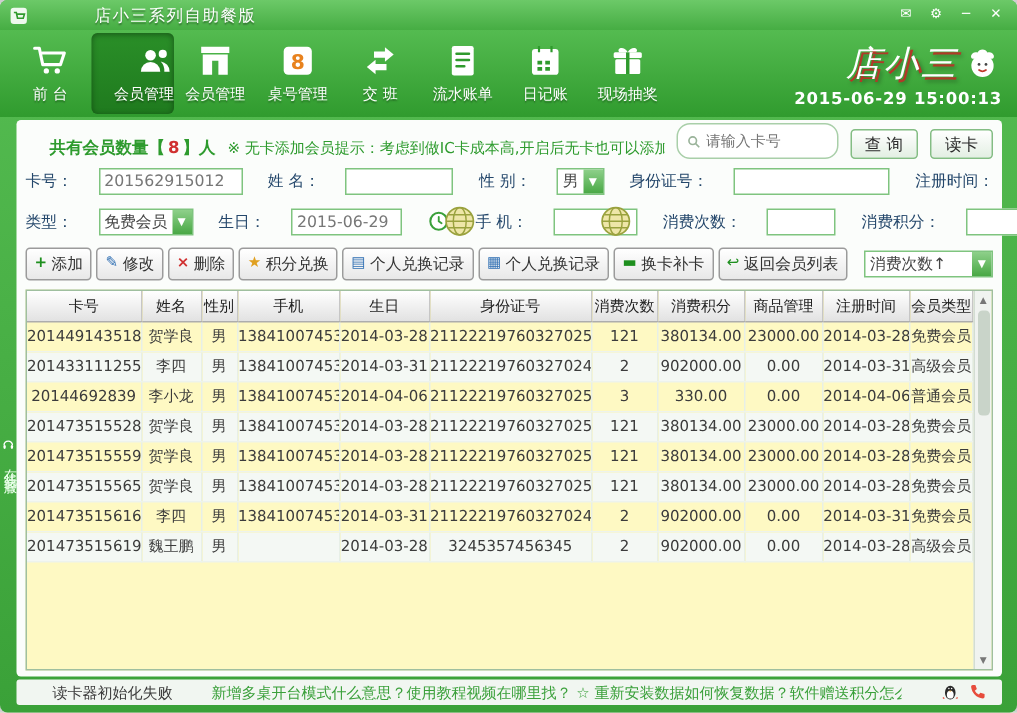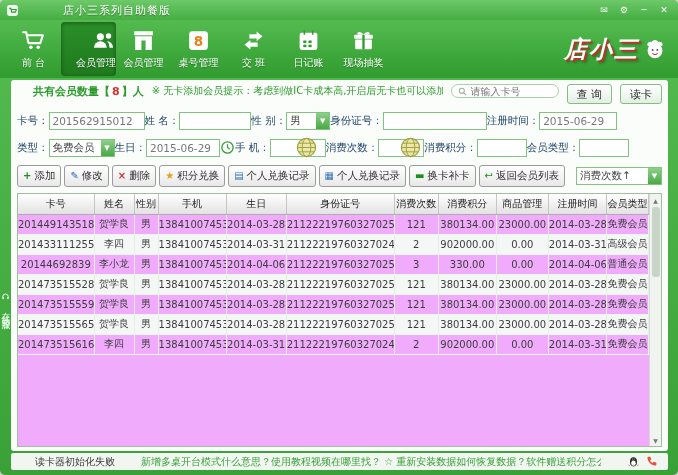--- a/index.html
+++ b/index.html
@@ -22,46 +22,46 @@
   .nav-item { width:55px; display:flex; flex-direction:column; align-items:center;
     justify-content:center; gap:3px; color:#fff; border-radius:4px; cursor:pointer; }
   .nav-item.active { background:linear-gradient(#2a8f28,#1f7a1e);
     box-shadow:inset 0 1px 4px rgba(0,0,0,.4);align-items:flex-end; }
   .nav-icon { width:25px; height:25px; display:inline-flex; }
   .nav-icon svg { width:100%; height:100%; }
   .nav-label { font-size:10px; white-space:nowrap; text-shadow:0 1px 1px rgba(0,0,0,.3); }
   .brand-box { margin-left:auto; display:flex; flex-direction:column; align-items:flex-end;
     justify-content:center; padding-right:6px; gap:1px; }
   .brand-row { display:flex; align-items:center; gap:3px; }
-  .brand-text { font-size:23px; font-weight:bold; font-style:italic; color:#fff;
+  .brand-text { font-size:23px; font-weight:normal; font-style:italic; color:#fff;
     text-shadow:2px 2px 0 #b03a28, 3px 3px 3px rgba(0,0,0,.35); letter-spacing:2px; }
   .chef { width:26px; height:26px; display:inline-flex; }
   .datetime { font-size:11px; font-weight:bold; color:#fff; letter-spacing:.5px; }
 
   
   .body { position:absolute; top:80px; left:11px; right:10px; bottom:24px;
     background:#fbfdfb; border-radius:3px; padding:4px 6px;
     display:flex; flex-direction:column; gap:2px; }
 
   
-  .infobar { height:22px; display:flex; align-items:flex-start; gap:8px; font-size:11px; }
+  .infobar { height:22px; display:flex; align-items:flex-end; gap:8px; font-size:11px; }
   .member-count { color:#2e9b2e; font-weight:bold; margin-left:16px; white-space:nowrap; }
   .count-num { color:#d03030; padding:0 2px; }
   .tip { color:#2e9b2e; font-size:10px; white-space:nowrap; overflow:hidden; min-width:0; flex:1; }
-  .search-box { display:flex; align-items:center; height:14px; width:108px; flex:none;
+  .search-box { display:flex; align-items:center; height:24px; width:108px; flex:none;
     border:1px solid #a9cfa9; border-radius:9px; background:#fff; padding:0 5px; gap:3px; }
   .search-box .mag { width:11px; height:11px; display:inline-flex; }
   .search-box input { border:none; outline:none; width:78px; font-size:10px; color:#666;
     font-family:inherit; }
   .btn { height:20px; padding:0 9px; background:linear-gradient(#ffffff,#e3efe3);
     border:1px solid #84bd84; border-radius:3px; font-size:11px; color:#2b2b2b;
     cursor:pointer; white-space:nowrap; font-family:inherit; }
 
   
-  .form-row { height:25px; display:flex; align-items:center; gap:0; font-size:10.5px;
+  .form-row { height:25px; display:flex; align-items:center; gap:17px; font-size:10.5px;
     color:#24476b; position:relative; }
   .f-label { white-space:nowrap; }
   .f-input { height:18px; border:1px solid #7fc47f; background:#fff; font-size:10.5px;
     color:#777; padding:0 3px; font-family:inherit; }
   .f-select { display:inline-flex; align-items:center; height:18px; background:#fff;
     border:1px solid #7fc47f; cursor:pointer; }
   .sel-val { flex:1; padding:0 3px; font-size:10.5px; color:#444; white-space:nowrap; }
   .sel-arrow { width:13px; height:100%; background:linear-gradient(#8ed08a,#49a845);
     color:#fff; font-size:7px; display:flex; align-items:center; justify-content:center; }
   .w96{width:96px}.w72{width:72px}.w44{width:44px}.w104{width:104px}.w78{width:78px}
@@ -74,21 +74,21 @@
   .toolbar { height:28px; display:flex; align-items:center; gap:3px; }
   .tbtn { height:22px; display:inline-flex; align-items:center; gap:3px; padding:0 5px;
     background:linear-gradient(#ffffff,#e8e8e8); border:1px solid #9b9b9b; border-radius:3px;
     font-size:10.5px; color:#333; cursor:pointer; white-space:nowrap; font-family:inherit; }
   .ic { font-size:10px; line-height:1; }
   .ic-add{color:#1e8f1e;font-weight:bold}.ic-edit{color:#2f6fb3}.ic-del{color:#d03030;font-weight:bold}
   .ic-exch{color:#e0a020}.ic-rec{color:#2f6fb3}.ic-card{color:#1e8f1e}.ic-back{color:#1e8f1e}
   .sort-box { margin-left:auto; width:86px; }
 
   
-  .grid { flex:1; border:1px solid #9fbf9f; background:#f0abfc; position:relative;
+  .grid { flex:1; border:1px solid #9fbf9f; background:#fef9c3; position:relative;
     overflow:hidden; margin-top:1px; }
   table { width:calc(100% - 12px); border-collapse:collapse; table-layout:fixed; font-size:10px; }
   th { height:20px; font-weight:normal; color:#222; background:linear-gradient(#ffffff,#e2e2e2);
     border-right:1px solid #c6c6c6; border-bottom:1px solid #adadad; white-space:nowrap;
     overflow:hidden; cursor:pointer; }
   td { height:20px; text-align:center; color:#3c3c3c; border-right:1px solid #e7efe7;
     border-bottom:1px solid #edf3ed; white-space:nowrap; overflow:hidden; }
   tbody tr:nth-child(even) td { background:#f4f8f4; }
   .v-scroll { position:absolute; top:0; right:0; bottom:0; width:12px; background:#f0f3f0;
     border-left:1px solid #d3ddd3; display:flex; flex-direction:column; align-items:center; }
@@ -176,20 +176,31 @@
         <svg viewBox="0 0 24 24" fill="#fff">
             <path d="M8 6h7V3.4L20.6 8 15 12.6V10H8z"></path>
             <path d="M16 14H9v-2.6L3.4 16 9 20.6V18h7z"></path>
           </svg>
       </span>
       <span class="nav-label">交 班</span>
     </div>
     <div class="nav-item">
       <span class="nav-icon">
         <svg viewBox="0 0 24 24">
+            <rect x="5" y="2.5" width="14" height="19" rx="1.5" fill="#fff"></rect>
+            <g stroke="#2f9a2d" stroke-width="1.6" stroke-linecap="round">
+              <path d="M8 7.5h8M8 11.5h8M8 15.5h5"></path>
+            </g>
+          </svg>
+      </span>
+      <span class="nav-label">流水账单</span>
+    </div>
+    <div class="nav-item">
+      <span class="nav-icon">
+        <svg viewBox="0 0 24 24">
             <rect x="3.5" y="4.5" width="17" height="16.5" rx="2" fill="#fff"></rect>
             <g stroke="#2f9a2d" stroke-width="1.4">
               <path d="M8 2.5v4M16 2.5v4"></path>
             </g>
             <g fill="#2f9a2d">
               <rect x="7" y="12" width="3" height="2.4"></rect>
               <rect x="12" y="12" width="3" height="2.4"></rect>
               <rect x="7" y="16" width="3" height="2.4"></rect>
               <rect x="12" y="16" width="3" height="2.4"></rect>
             </g>
@@ -214,20 +225,21 @@
         <span class="chef">
           <svg viewBox="0 0 28 28">
               <circle cx="14" cy="16" r="8" fill="#fff"></circle>
               <path d="M7 11c-3-1.5 0-6 3.5-4.5C11.5 3.5 16.5 3.5 17.5 6.5 21 5 24 9.5 21 11z" fill="#fff"></path>
               <circle cx="11.5" cy="15" r="1" fill="#444"></circle>
               <circle cx="16.5" cy="15" r="1" fill="#444"></circle>
               <path d="M11.5 19c1.6 1.2 3.4 1.2 5 0" stroke="#c0392b" stroke-width="1.2" fill="none" stroke-linecap="round"></path>
             </svg>
         </span>
       </div>
+      <div class="datetime">2015-06-29 15:00:13</div>
     </div>
   </div>
 
   <div class="body">
 
     <div class="infobar">
       <span class="member-count"><span>共有会员数量【</span><span class="count-num">8</span><span>】人</span></span>
       <span class="tip">※ 无卡添加会员提示：考虑到做IC卡成本高,开启后无卡也可以添加会员</span>
       <span class="search-box">
         <span class="mag">
@@ -450,20 +462,33 @@
               <td>男</td>
               <td>13841007453</td>
               <td>2014-03-31</td>
               <td>211222197603270245</td>
               <td>2</td>
               <td>902000.00</td>
               <td>0.00</td>
               <td>2014-03-31</td>
               <td>免费会员</td>
             </tr>
+            <tr>
+              <td>201473515619</td>
+              <td>魏王鹏</td>
+              <td>男</td>
+              <td></td>
+              <td>2014-03-28</td>
+              <td>3245357456345</td>
+              <td>2</td>
+              <td>902000.00</td>
+              <td>0.00</td>
+              <td>2014-03-28</td>
+              <td>高级会员</td>
+            </tr>
           </tbody>
       </table>
       <div class="v-scroll">
         <span class="v-arrow">▲</span>
         <span class="v-thumb"></span>
         <span class="v-spacer"></span>
         <span class="v-arrow">▼</span>
       </div>
     </div>
 

